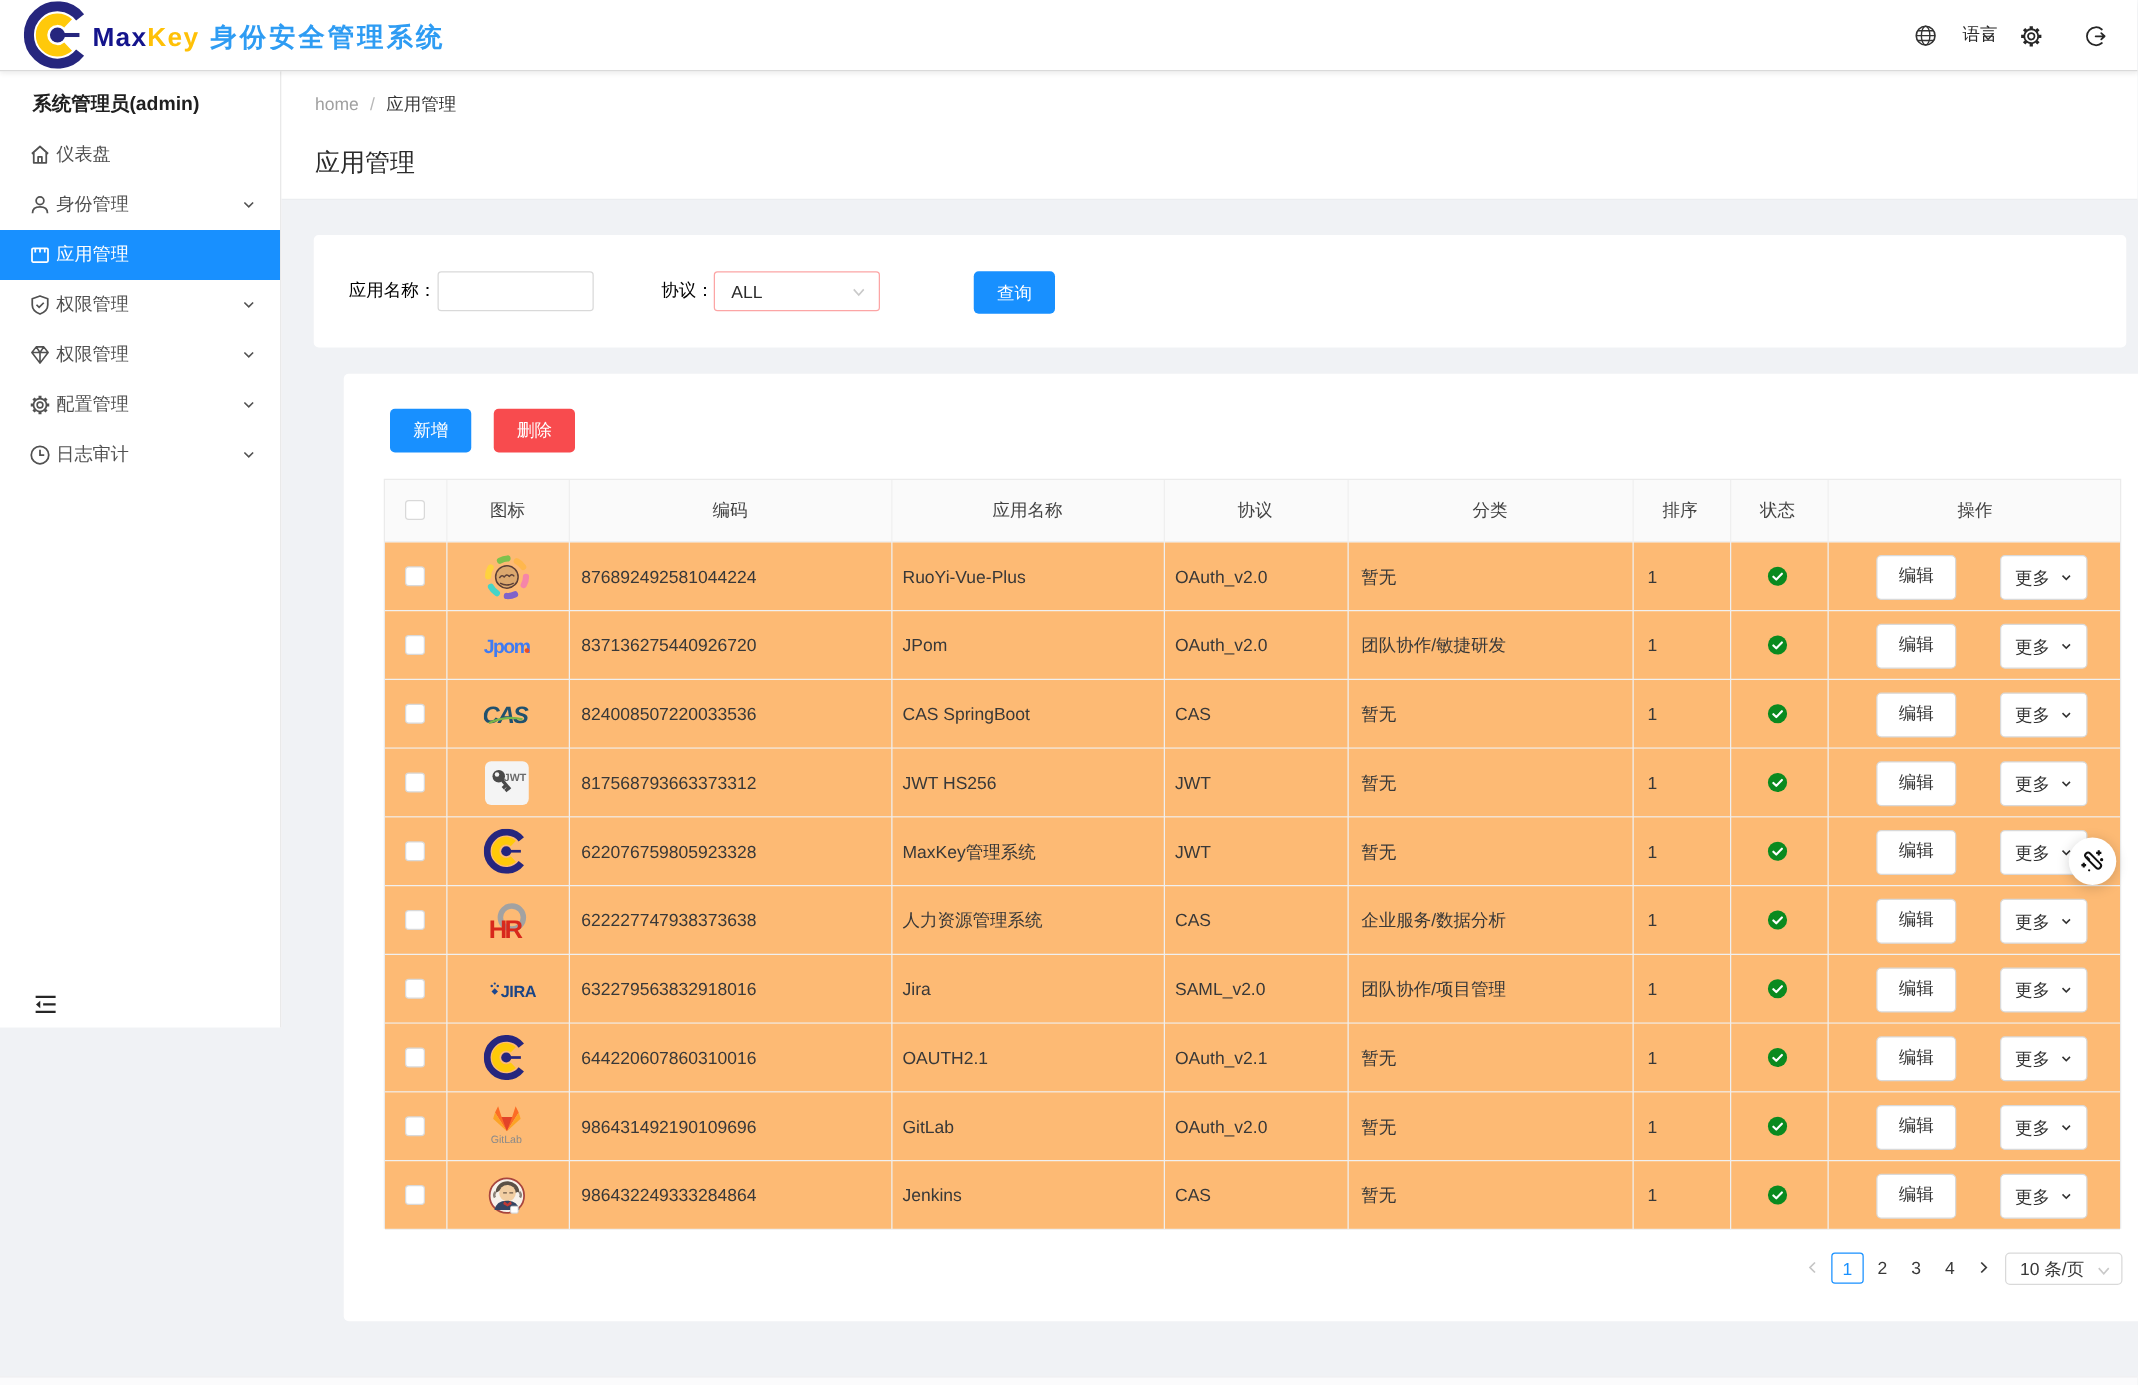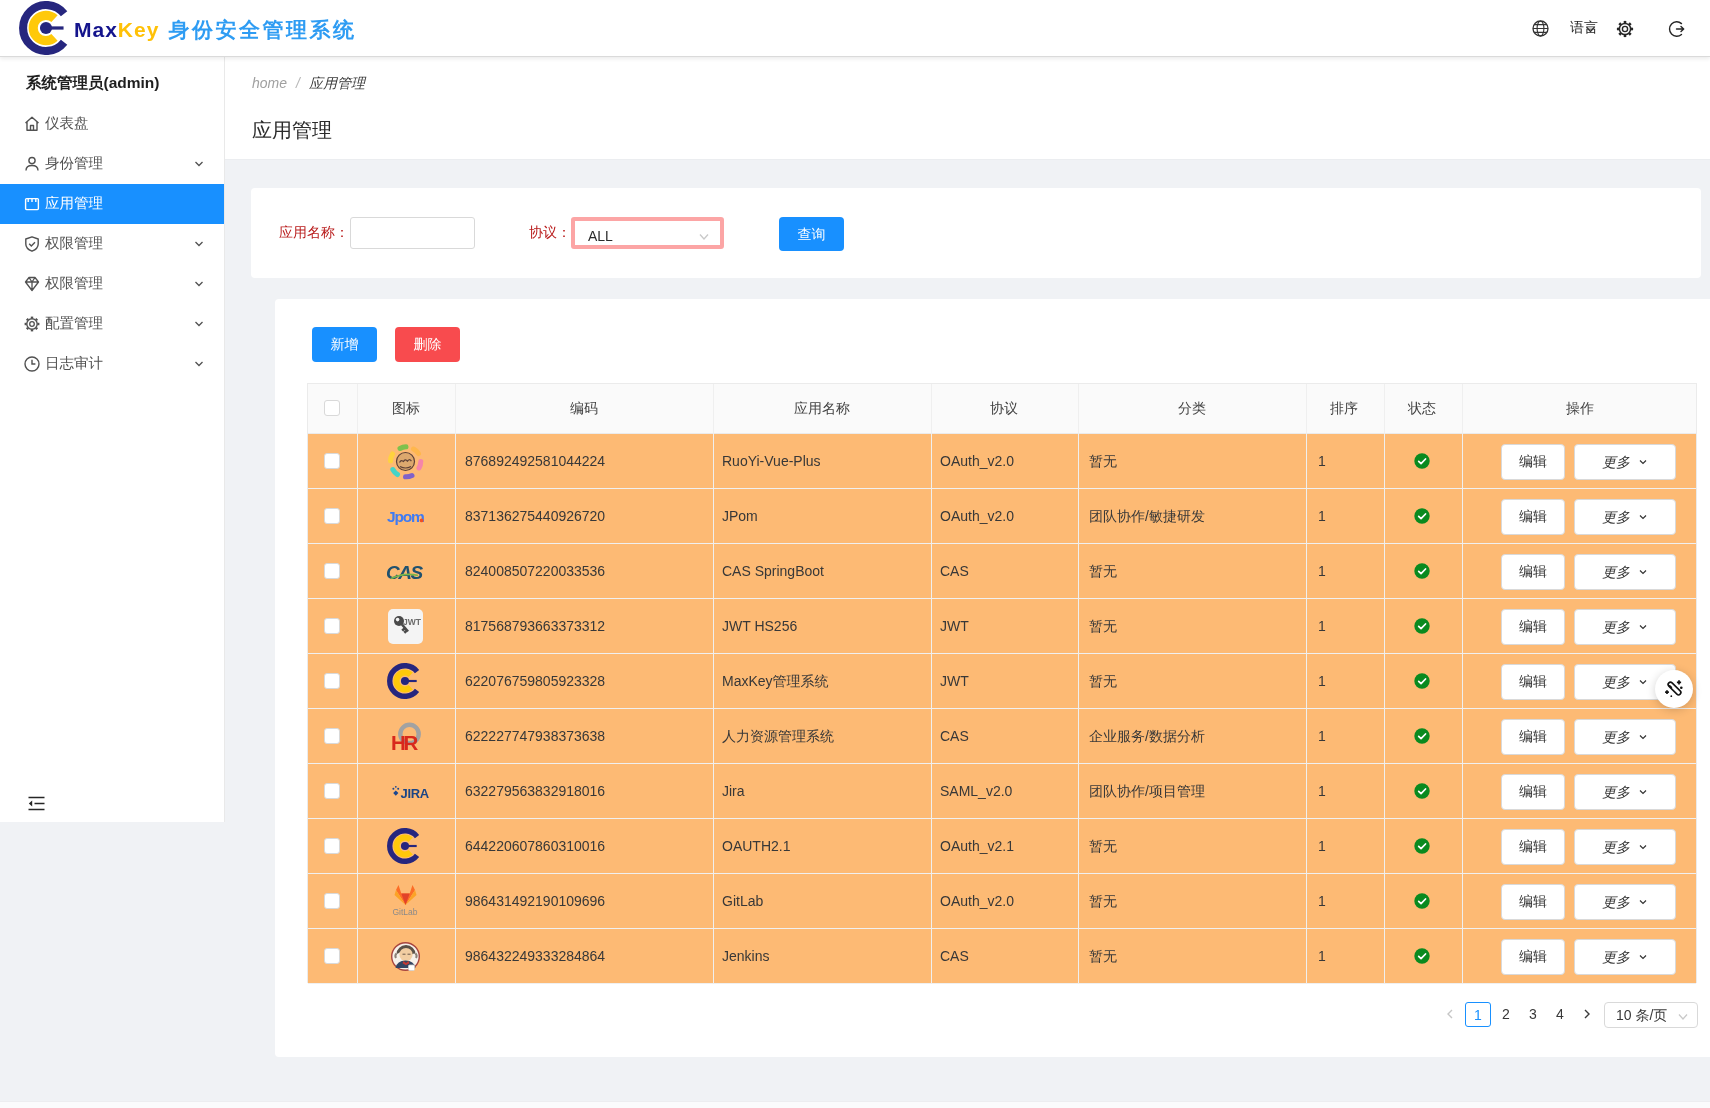--- a/index.html
+++ b/index.html
@@ -23,35 +23,35 @@
 .mi { position:absolute; left:0; width:224px; height:40px; }
 .mi svg:first-child { position:absolute; left:23px; top:11px; }
 .mi .mtxt { position:absolute; left:45px; top:10px; font-size:14.5px; color:#515151; }
 .mi.active { background:#1890ff; }
 .mi.active .mtxt { color:#fff; }
 .mchev { position:absolute; right:19px; top:14px; }
 #fold { position:absolute; left:28px; top:740px; }
 
 
 #band { position:absolute; left:225px; top:56px; width:1485px; height:104px; background:#fff; border-bottom:1px solid #ebedf0; }
-#bc { position:absolute; left:27px; top:19px; font-size:14px;font-style:italic; }
+#bc { position:absolute; left:27px; top:19px; font-size:14px; }
 #bc .g { color:#a0a0a0; }
 #bc .s { color:#b8b8b8; margin:0 9px; }
 #bc .d { color:#383838; }
 #ttl { position:absolute; left:27px; top:61px; font-size:20px; font-weight:500; color:#2b2b2b; }
 
 
 .card { position:absolute; left:251px; width:1450px; background:#fff; border-radius:4px; }
 #card1 { top:188px; height:90px; }
 #card2 { top:299px; height:758px;margin-left:24px; }
 
 
-#card1 .lbl { position:absolute; top:36px; font-size:14px; color:#b91c1c; }
+#card1 .lbl { position:absolute; top:36px; font-size:14px; color:#000000; }
 #f-input { position:absolute; left:99px; top:29px; width:125px; height:32px; border:1px solid #d9d9d9; border-radius:3px; background:#fff; }
-#f-select { position:absolute; left:320px; top:29px; width:153px; height:32px; border:4px solid #fca5a5; border-radius:3px; background:#fff; }
+#f-select { position:absolute; left:320px; top:29px; width:133px; height:32px; border:1px solid #fca5a5; border-radius:3px; background:#fff; }
 #f-select .v { position:absolute; left:13px; top:7px; color:#2b2b2b; }
 #f-select svg { position:absolute; right:10px; top:10px; }
 #q-btn { position:absolute; left:528px; top:29px; width:65px; height:34px; background:#1890ff; border-radius:4px; color:#fff; text-align:center; line-height:34px; font-size:14px; }
 
 
 .abtn { position:absolute; top:28px; width:65px; height:35px; border-radius:4px; color:#fff; text-align:center; line-height:35px; font-size:14px; }
 #b-add { left:37px; background:#1890ff; }
 #b-del { left:120px; background:#f84b4e; }
 
 
@@ -60,21 +60,21 @@
 #thead span { position:absolute; top:16px; font-size:14px; color:#424242; }
 .vsep { position:absolute; top:0; width:1px; height:600px; background:#efefef; }
 .tr { position:absolute; left:0; width:1388px; height:55px; border-bottom:1px solid #f0f0f0; background:#fdba74; }
 .tr:last-child { border-bottom:none; }
 .cb { position:absolute; width:16px; height:16px; border:1px solid #d9d9d9; border-radius:3px; background:#fff; }
 .cell { position:absolute; top:19px; font-size:14px; color:#383838; white-space:nowrap; }
 .icoc { left:79px; top:9px; }
 .okc { position:absolute; left:1106px; top:19px; }
 .btn { position:absolute; top:10px; height:36px; background:#fff; border:1px solid #d9d9d9; border-radius:4px; font-size:14px; color:#333; text-align:center; line-height:34px; }
 .btn.edit { left:1193px; width:64px;font-family:Liberation Serif, serif; }
-.btn.more { left:1266px; width:102px;font-style:italic; }
+.btn.more { left:1292px; width:70px; }
 
 
 #pg { position:absolute; top:703px; left:0; width:1422px; height:26px; }
 #pg .pn { position:absolute; top:0; width:28px; height:25px; text-align:center; line-height:25px; color:#383838; }
 #pg .arr { color:#b9b9b9; font-size:13px; }
 #pg .arr.en { color:#383838; }
 #pg .act { border:1px solid #1890ff; border-radius:3px; color:#1890ff; width:26px; background:#fff; }
 #pgsel { position:absolute; left:1329px; top:0; width:94px; height:26px; border:1px solid #d9d9d9; border-radius:4px; background:#fff; }
 #pgsel .v { position:absolute; left:11px; top:4px; color:#383838; }
 #pgsel svg { position:absolute; right:8px; top:8px; }

